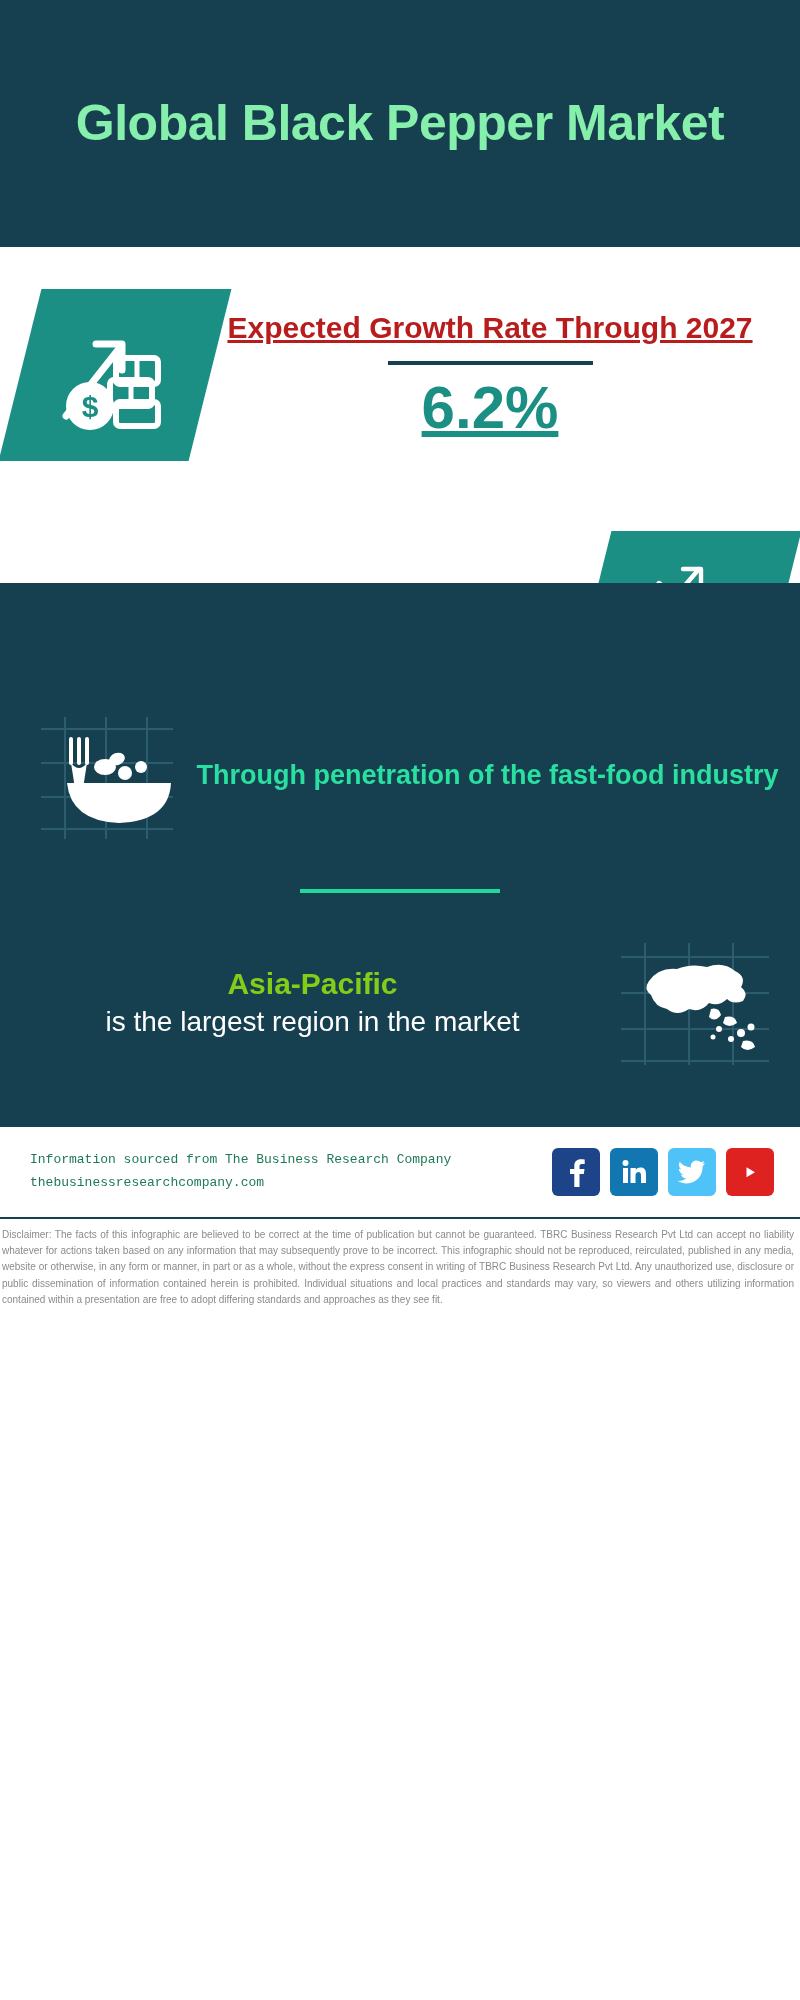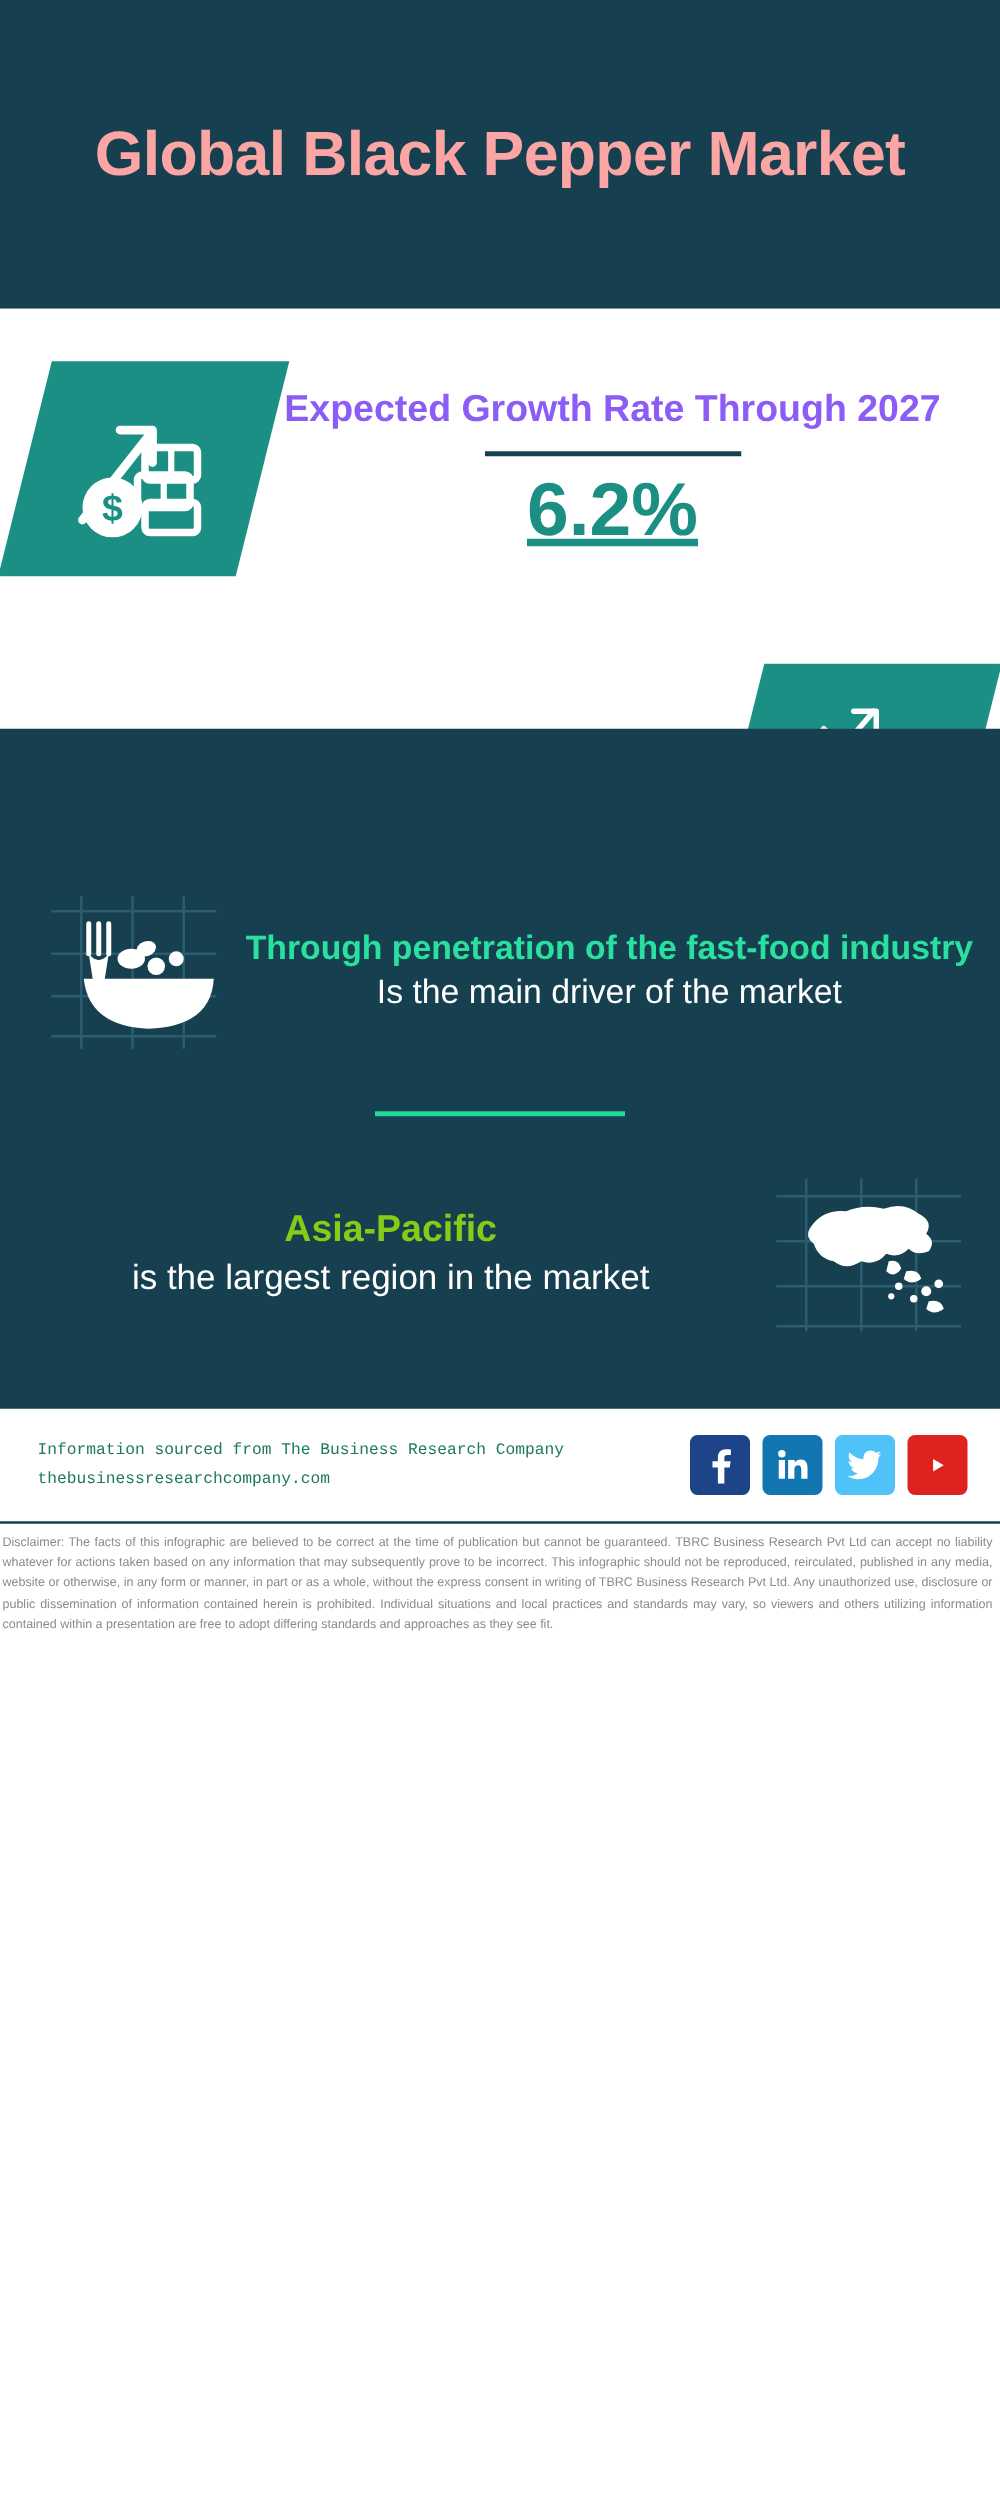--- a/index.html
+++ b/index.html
@@ -17,21 +17,21 @@
   
   .header {
     height: 247px;
     background: #16404f;
     display: flex;
     align-items: center;
     justify-content: center;
     padding: 0 60px;
   }
   .header-title {
-    color: #fca5a5;
+    color: #86efac;
     font-size: 50px;
     font-weight: bold;
     line-height: 1.22;
     text-align: center;
     letter-spacing: -0.5px;
   }
 
   
   .stats { background:#ffffff; padding-top: 42px; }
 
@@ -43,24 +43,25 @@
     width: 190px; height: 172px;
     background: #1b8f83;
     transform: skewX(-14deg);
     display:flex; align-items:center; justify-content:center;
     flex: 0 0 auto;
   }
   .parallelogram .glyph { transform: skewX(14deg); display:flex; align-items:center; justify-content:center; }
 
   .stat-text { flex: 1 1 auto; text-align:center; }
   .stat-label {
-    color:#8b5cf6;
+    color:#b91c1c;
     font-size: 30px;
     font-weight: bold;
     line-height: 1.27;
+    text-decoration: underline;
   }
   .rule-dark {
     width: 205px; height: 4px; background:#16404f;
     margin: 14px auto 10px auto;
   }
   .stat-value {
     color: #1b8f83;
     font-size: 60px;
     font-weight: bold;
     line-height: 1.1;
@@ -235,21 +236,20 @@
             <path d="M40 52 Q48 62 56 52 L50 90 L46 90 Z" fill="#fff"></path>
             <ellipse cx="74" cy="56" rx="11" ry="8" fill="#fff"></ellipse>
             <circle cx="94" cy="62" r="7" fill="#fff"></circle>
             <circle cx="110" cy="56" r="6" fill="#fff"></circle>
             <ellipse cx="86" cy="48" rx="8" ry="6" fill="#fff" transform="rotate(-20 86 48)"></ellipse>
             <path d="M36 72 L140 72 Q138 110 88 112 Q40 110 36 72 Z" fill="#fff"></path>
           </svg>
         </div>
         <div class="feature-text">
           <div class="feature-head">Through penetration of the fast-food industry</div>
-          <div class="feature-sub">Is the main driver of the market</div>
         </div>
       </div>
 
       <div class="rule-green"></div>
 
       <div class="feature-row">
         <div class="feature-text">
           <div class="region-head">Asia-Pacific</div>
           <div class="region-sub">is the largest region in the market</div>
         </div>

